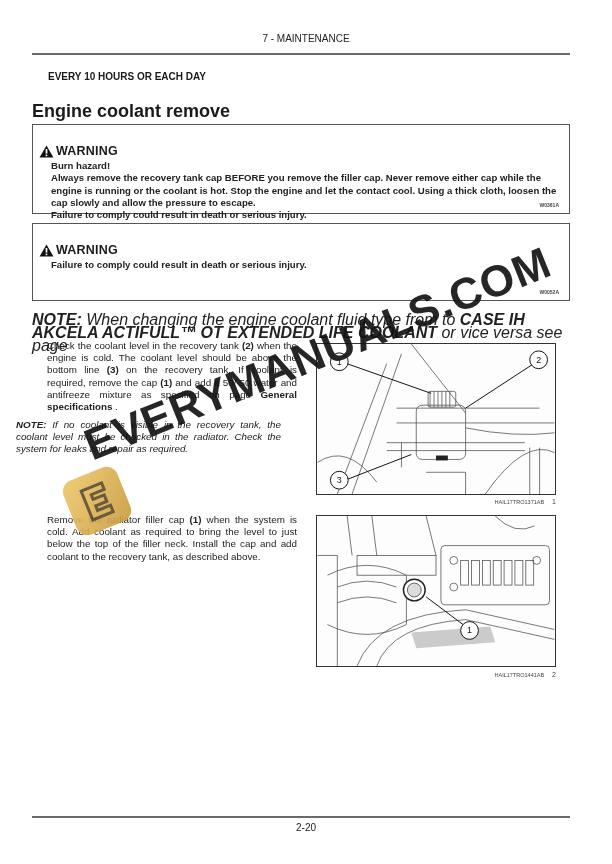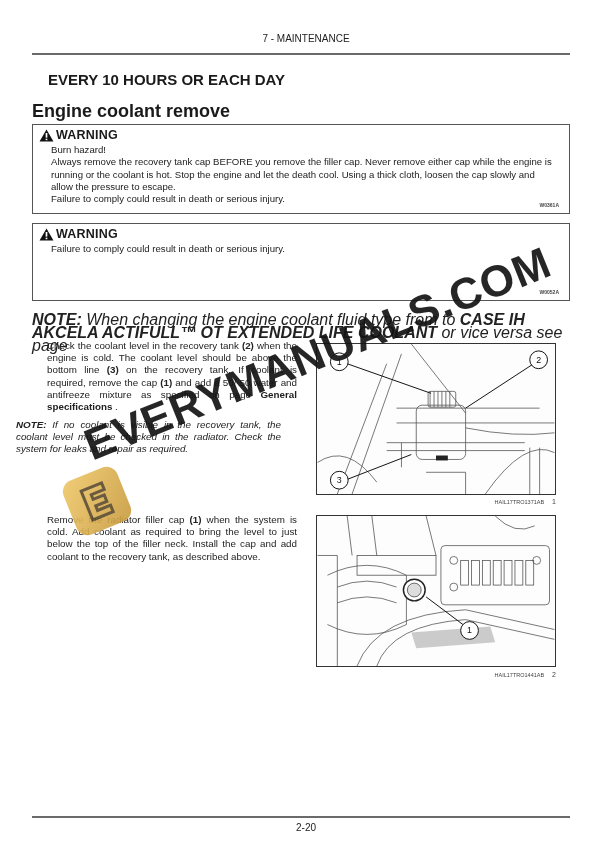--- a/index.html
+++ b/index.html
@@ -5,29 +5,29 @@
   * { box-sizing: border-box; margin: 0; padding: 0; }
   html, body { width: 612px; height: 864px; background: #ffffff; overflow: hidden; }
   body { position: relative; font-family: "Liberation Sans", sans-serif; color: #1a1a1a; }
 
   .running-header { position: absolute; top: 33px; left: 0; width: 612px; text-align: center; font-size: 10px; color: #222; }
   .rule { position: absolute; left: 32px; width: 538px; height: 2px; background: #6a6a6a; }
   .rule.top { top: 53px; }
   .rule.bottom { top: 816px; }
   .page-number { position: absolute; top: 822px; left: 0; width: 612px; text-align: center; font-size: 10px; color: #222; }
 
-  .interval-title { position: absolute; top: 71px; left: 32px; font-size: 15px; font-weight: bold; padding-left: 16px; }
+  .interval-title { position: absolute; top: 71px; left: 32px; font-size: 10px; font-weight: bold; padding-left: 16px; }
   .section-title { position: absolute; top: 101px; left: 32px; font-size: 18px; font-weight: bold; }
 
   .warning-box { position: absolute; left: 32px; width: 538px; border: 1.5px solid #555; background: #fff; padding: 3px 10px 4px 6px; }
   .warning-box.w1 { top: 124px; height: 90px; }
   .warning-box.w2 { top: 223px; height: 78px; }
-  .warn-head { display: flex; align-items: center; font-size: 12.5px; font-weight: bold; letter-spacing: 0.2px; }
+  .warn-head { display: flex; align-items: center; font-size: 12.5px; font-weight: bold; letter-spacing: 0.2px; margin-top: 16px; }
   .warn-tri { width: 15px; height: 13px; margin-right: 2px; }
-  .warn-body { margin-left: 12px; margin-top: 2px; font-size: 9.6px; font-weight: normal; line-height: 12.3px; color: #222; }
+  .warn-body { margin-left: 12px; margin-top: 2px; font-size: 9.6px; font-weight: bold; line-height: 12.3px; color: #222; }
   .warn-code { position: absolute; right: 10px; bottom: 5px; font-size: 5px; font-weight: bold; color: #444; }
 
   .note-top { position: absolute; top: 313px; left: 32px; width: 540px; font-size: 16px; line-height: 13.2px; color: #222; }
   .note-top i { font-style: italic; }
   .b { font-weight: bold; }
 
   .para { position: absolute; left: 47px; width: 250px; font-size: 9.8px; line-height: 12.2px; text-align: justify; color: #222; }
   .para.p1 { top: 340px; }
   .para.p3 { top: 514px; }
   .note-2 { position: absolute; top: 419px; left: 16px; width: 265px; font-size: 9.8px; line-height: 12.2px; text-align: justify; font-style: italic; color: #222; }
@@ -59,21 +59,21 @@
   <div class="warn-head">
     <svg class="warn-tri" viewBox="0 0 16 14">
       <polygon points="8,0.5 15.5,13.5 0.5,13.5" fill="#111"></polygon>
       <rect x="7.1" y="4.3" width="1.8" height="5" fill="#fff"></rect>
       <rect x="7.1" y="10.4" width="1.8" height="1.7" fill="#fff"></rect>
     </svg>
     <span>WARNING</span>
   </div>
   <div class="warn-body">
     <div>Burn hazard!</div>
-    <div>Always remove the recovery tank cap BEFORE you remove the filler cap.  Never remove either cap while the engine is running or the coolant is hot.  Stop the engine and let the death cool.  Using a thick cloth, loosen the cap slowly and allow the pressure to escape.</div>
+    <div>Always remove the recovery tank cap BEFORE you remove the filler cap.  Never remove either cap while the engine is running or the coolant is hot.  Stop the engine and let the contact cool.  Using a thick cloth, loosen the cap slowly and allow the pressure to escape.</div>
     <div>Failure to comply could result in death or serious injury.</div>
   </div>
   <div class="warn-code">W0361A</div>
 </div>
 
 <div class="warning-box w2">
   <div class="warn-head">
     <svg class="warn-tri" viewBox="0 0 16 14">
       <polygon points="8,0.5 15.5,13.5 0.5,13.5" fill="#111"></polygon>
       <rect x="7.1" y="4.3" width="1.8" height="5" fill="#fff"></rect>

